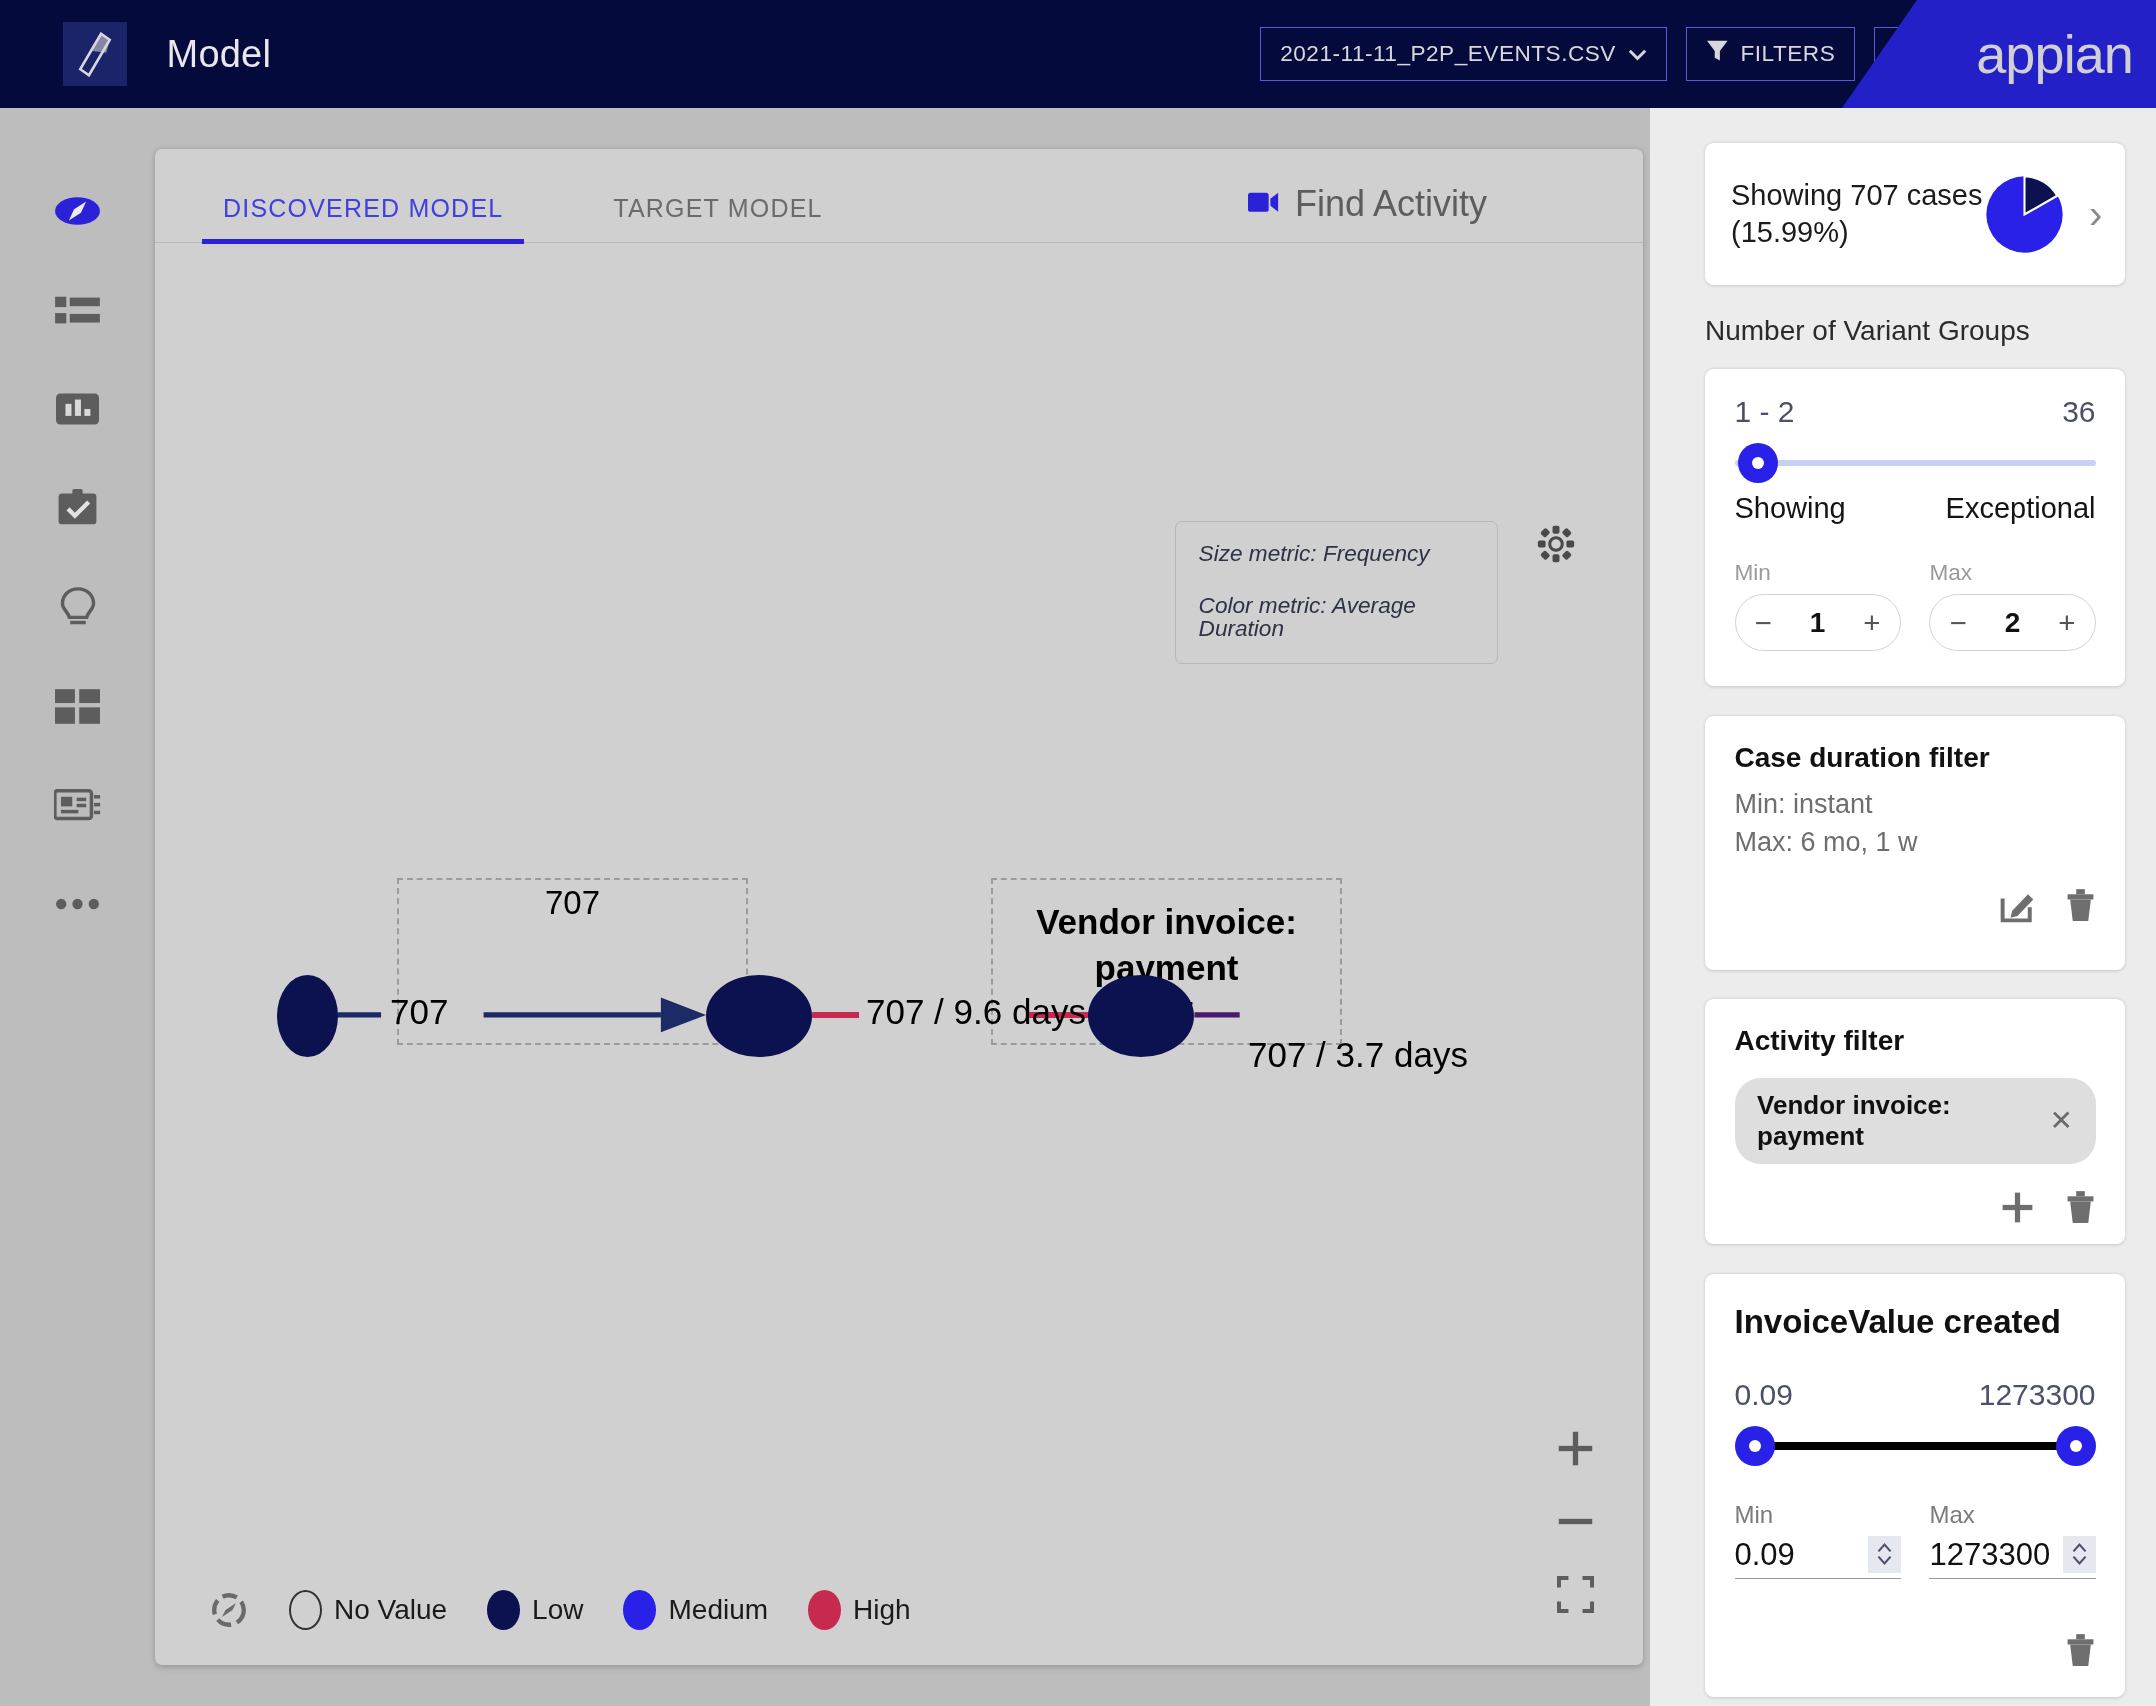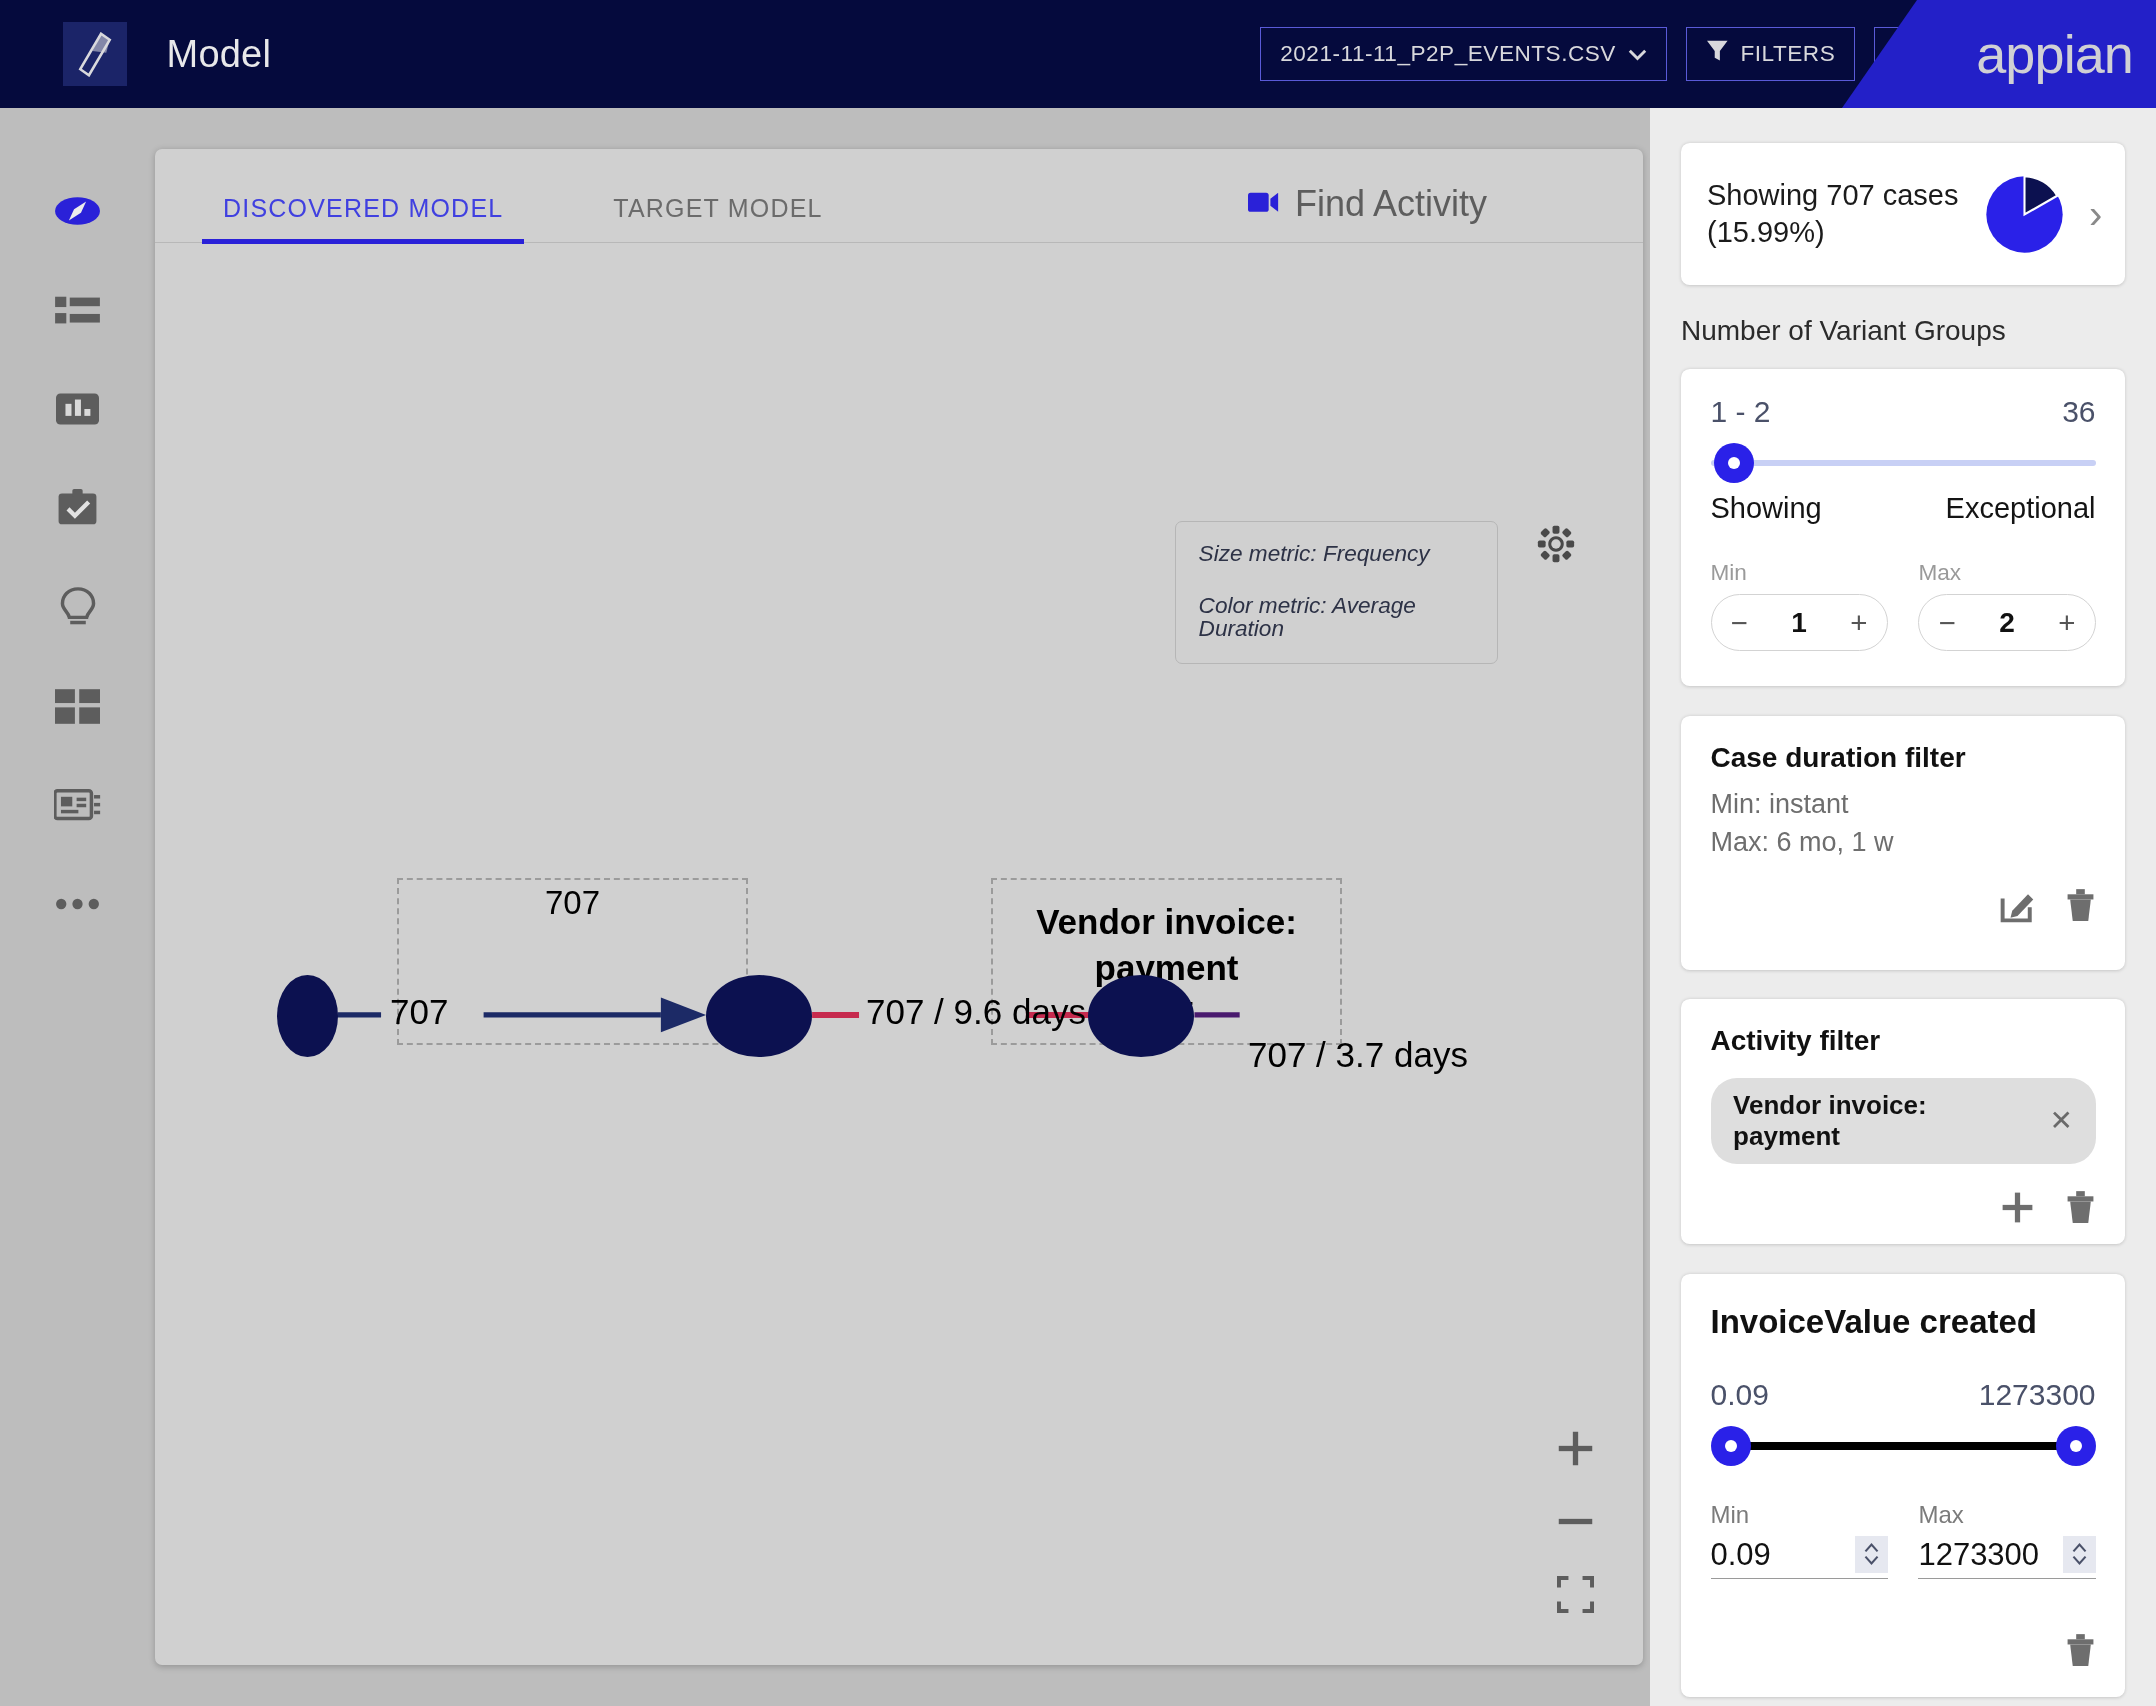--- a/index.html
+++ b/index.html
@@ -190,20 +190,21 @@
     margin-right: 40px;
   }
   .legend .swatch { width: 33px; height: 40px; border-radius: 50%; }
   .legend .lbl { font-size: 28px; color: #1a1a1a; }
 
   
   .rpanel {
     position: absolute; right: 0; top: 108px;
     width: 506px; height: 1599px;
     background: #ececec;
+    padding-left: 24px;
   }
   .card {
     background: #fff;
     border-radius: 8.7px;
     box-shadow: 0 0.9px 3.5px rgba(0,0,0,.16);
     margin: 0 31px 29.5px 31px;
   }
   .card.first { margin-top: 35px; }
 
   .showing-card {
@@ -502,20 +503,44 @@
           <rect x="2" y="18" width="38" height="6" fill="#5d5d5d"></rect>
         </svg>
       </div>
       <div>
         <svg width="37" height="37" viewBox="0 0 42 42">
           <path d="M2 13 V2 H13 M29 2 H40 V13 M40 29 V40 H29 M13 40 H2 V29" fill="none" stroke="#5d5d5d" stroke-width="5"></path>
         </svg>
       </div>
     </div>
 
+    <div class="legend">
+      <div class="lg-item">
+        <svg width="40" height="40" viewBox="0 0 46 46">
+          <circle cx="23" cy="23" r="17" fill="none" stroke="#6a6a6a" stroke-width="5" stroke-dasharray="17 7"></circle>
+          <path d="M31 15 L19 23 L15 31 L27 23 Z" fill="#6a6a6a"></path>
+        </svg>
+      </div>
+      <div class="lg-item">
+        <span class="swatch" style="background:transparent;border:2.6px solid #333;"></span>
+        <span class="lbl">No Value</span>
+      </div>
+      <div class="lg-item">
+        <span class="swatch" style="background:#0c1150;"></span>
+        <span class="lbl">Low</span>
+      </div>
+      <div class="lg-item">
+        <span class="swatch" style="background:#2a21e8;"></span>
+        <span class="lbl">Medium</span>
+      </div>
+      <div class="lg-item">
+        <span class="swatch" style="background:#c62a4e;"></span>
+        <span class="lbl">High</span>
+      </div>
+    </div>
   </div>
 </div>
 
 <div class="rpanel">
 
   <div class="card first showing-card">
     <div class="showing-text">Showing 707 cases (15.99%)</div>
     <svg class="pie" viewBox="0 0 100 100">
       <circle cx="50" cy="50" r="46" fill="#2a21e8"></circle>
       <path d="M50 50 L50 4 A46 46 0 0 1 89.4 27.4 Z" fill="#0c1150" stroke="#ffffff" stroke-width="2.5"></path>

